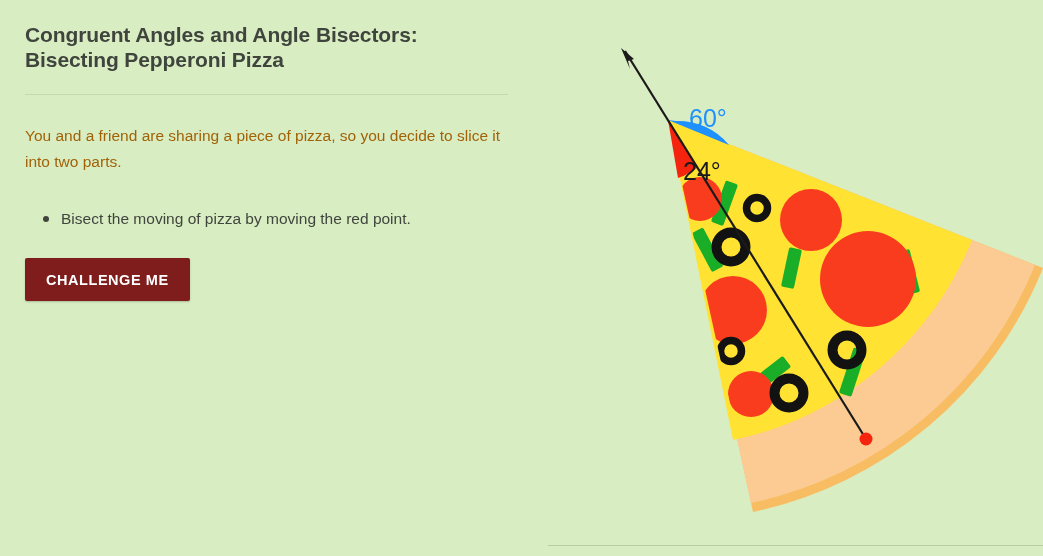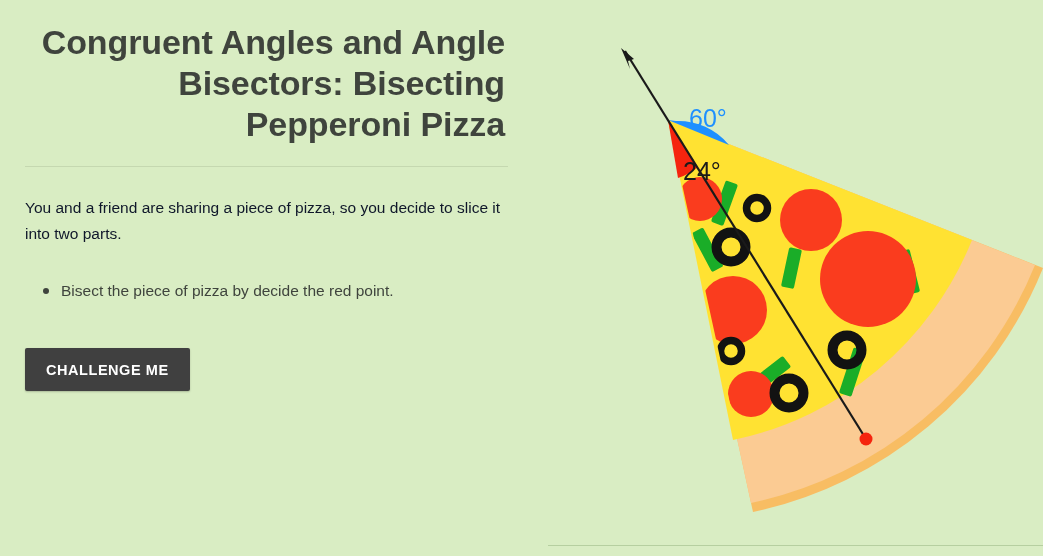--- a/index.html
+++ b/index.html
@@ -26,42 +26,41 @@
     position: absolute;
     left: 0;
     top: 0;
     width: 540px;
     height: 556px;
     box-sizing: border-box;
     padding: 22px 34px 0 25px;
   }
 
   .page-title {
-    font-size: 34px;
+    font-size: 21px;
     font-weight: bold;
     line-height: 1.21;
     color: #3f443d;
     letter-spacing: -0.1px;
     margin: 0;
     max-width: 480px;
-    text-align: right;
   }
 
   .title-rule {
     margin-top: 21px;
     height: 1px;
     width: 483px;
     background: #c5d8b0;
   }
 
   .prompt-text {
     margin-top: 28px;
     font-size: 15.5px;
     line-height: 1.67;
-    color: #0f172a;
+    color: #a16207;
     max-width: 486px;
   }
 
   .task-list {
     margin: 32px 0 0 0;
     padding: 0 0 0 18px;
     list-style: none;
   }
   .task-list li {
     position: relative;
@@ -75,23 +74,23 @@
     left: 0;
     top: 0;
     width: 6px;
     height: 6px;
     border-radius: 50%;
     background: #3f443d;
     margin-top: 9px;
   }
 
   .challenge-btn {
-    margin-top: 44px;
+    margin-top: 27px;
     display: inline-block;
-    background: #404040;
+    background: #7f1d1d;
     color: #ffffff;
     border: none;
     border-radius: 2px;
     padding: 14px 21px 13px 21px;
     font-family: "Liberation Sans", sans-serif;
     font-size: 14.5px;
     font-weight: bold;
     letter-spacing: 0.55px;
     cursor: pointer;
     box-shadow: 0 1px 2px rgba(0,0,0,0.22);
@@ -127,21 +126,21 @@
 
     <h1 class="page-title">Congruent Angles and Angle Bisectors: Bisecting Pepperoni Pizza</h1>
 
     <div class="title-rule"></div>
 
     <p class="prompt-text">You and a friend are sharing a piece of pizza, so you decide to slice it into two parts.</p>
 
     <ul class="task-list">
       <li>
         <span class="bullet"></span>
-        <span>Bisect the piece of pizza by decide the red point.</span>
+        <span>Bisect the moving of pizza by moving the red point.</span>
       </li>
     </ul>
 
     <button class="challenge-btn">CHALLENGE ME</button>
   </div>
 
   <div class="applet">
     <svg width="503" height="556" viewBox="540 0 503 556" xmlns="http://www.w3.org/2000/svg">
 
       <defs>

